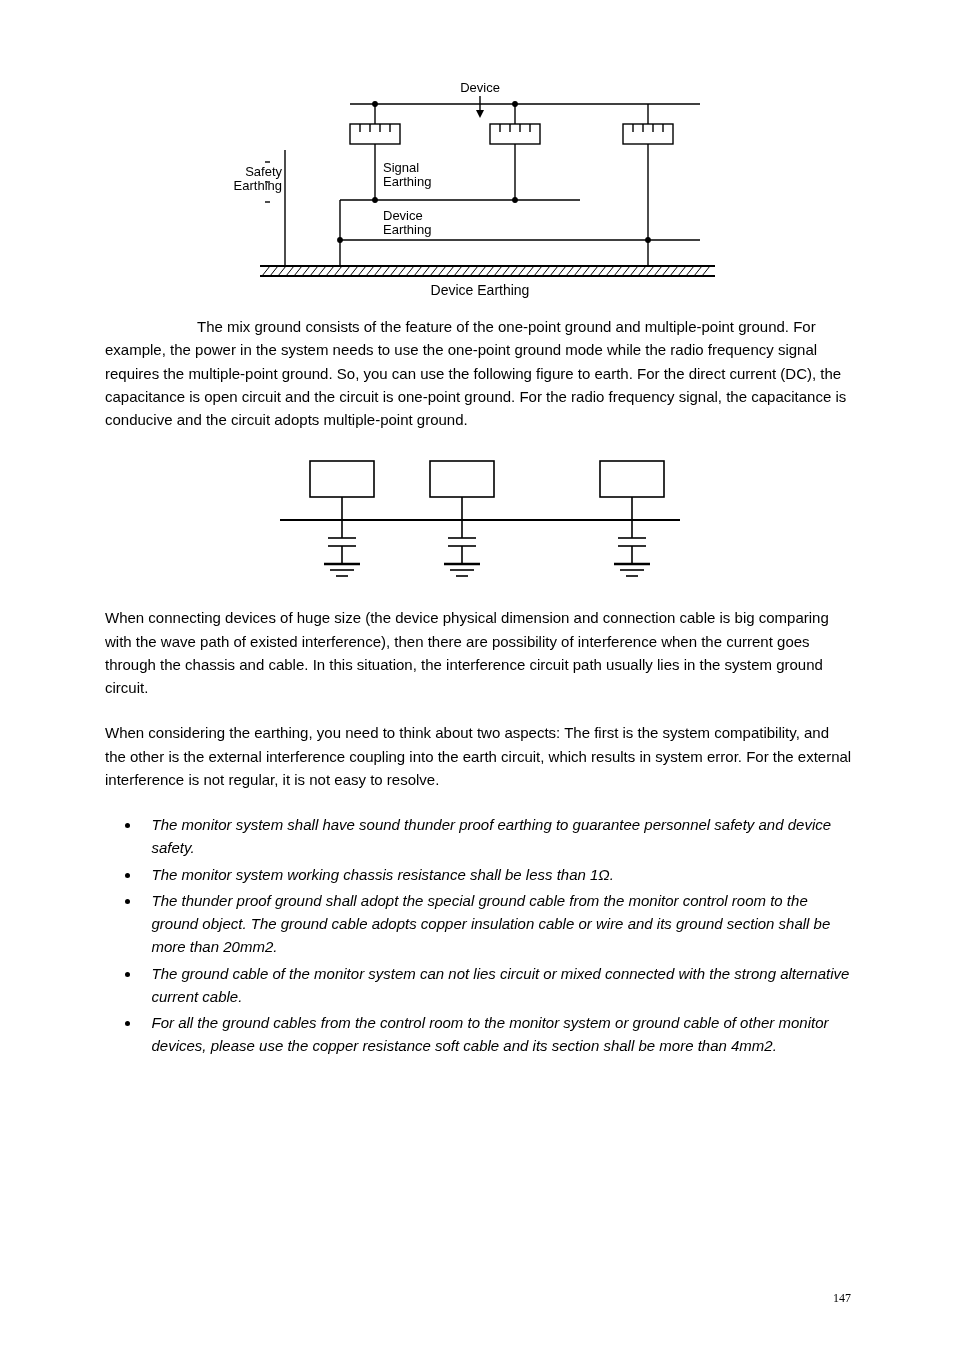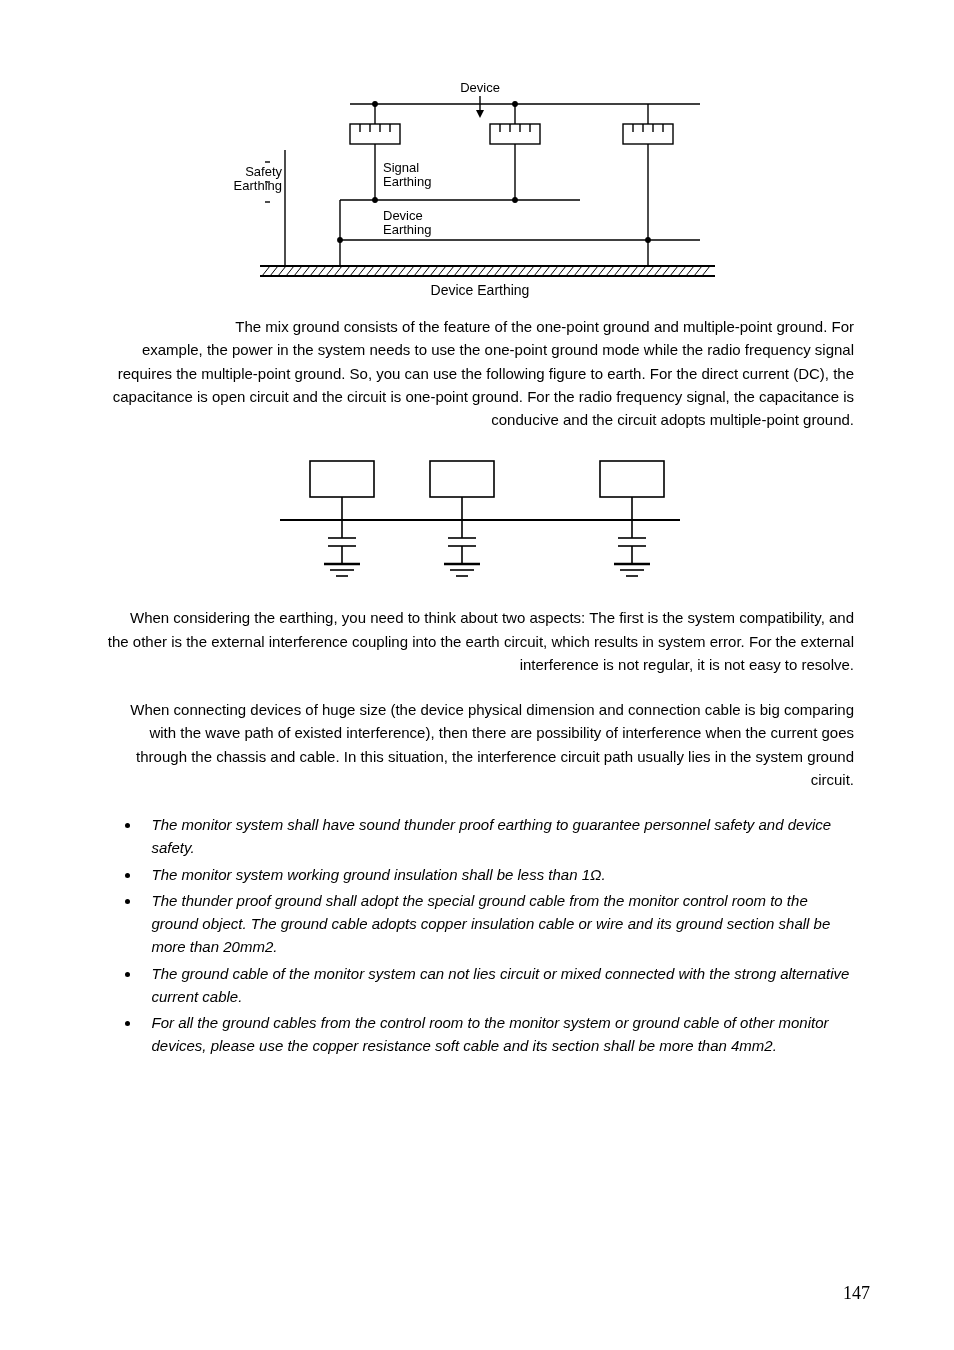--- a/index.html
+++ b/index.html
@@ -18,39 +18,39 @@
     position: relative;
   }
   .fig {
     display: block;
     margin: 0 auto 10px auto;
   }
   .fig1 { width: 520px; }
   .fig2 { width: 420px; margin-top: 25px; margin-bottom: 25px;}
   .para {
     margin: 0 0 22px 0;
-    text-align: right;
+    text-align: left;
   }
   .indent { text-indent: 92px; }
   ul.bullets {
     list-style: disc;
     padding-left: 2.4em;
     margin: 22px 0 0 0;
     font-style: italic;
   }
   ul.bullets li {
     padding-left: 0.7em;
     margin-bottom: 3px;
   }
   .page-num {
     position: absolute;
     bottom: 42px;
-    right: 84px;
+    right: 103px;
     font-family: "Times New Roman", serif;
-    font-size: 18px;
+    font-size: 12px;
   }
   svg text { font-family: Arial, Helvetica, sans-serif; }
 </style>
 </head>
 <body>
 
 <div class="page">
 
   <svg class="fig fig1" viewBox="0 0 520 225">
     <g stroke="#000" stroke-width="1.4" fill="none">
@@ -216,26 +216,26 @@
         <line x1="348" y1="82" x2="376" y2="82"></line>
         <line x1="348" y1="90" x2="376" y2="90"></line>
         <line x1="362" y1="90" x2="362" y2="108"></line>
         <line x1="344" y1="108" x2="380" y2="108" stroke-width="2.5"></line>
         <line x1="350" y1="114" x2="374" y2="114"></line>
         <line x1="356" y1="120" x2="368" y2="120"></line>
       </g>
     </g>
   </svg>
 
+  <p class="para">When connecting devices of huge size (the device physical dimension and connection cable is big comparing with the wave path of existed interference), then there are possibility of interference when the current goes through the chassis and cable. In this situation, the interference circuit path usually lies in the system ground circuit.</p>
+
   <p class="para">When considering the earthing, you need to think about two aspects: The first is the system compatibility, and the other is the external interference coupling into the earth circuit, which results in system error. For the external interference is not regular, it is not easy to resolve.</p>
-
-  <p class="para">When connecting devices of huge size (the device physical dimension and connection cable is big comparing with the wave path of existed interference), then there are possibility of interference when the current goes through the chassis and cable. In this situation, the interference circuit path usually lies in the system ground circuit.</p>
 
   <ul class="bullets">
     <li>The monitor system shall have sound thunder proof earthing to guarantee personnel safety and device safety.</li>
-    <li>The monitor system working ground insulation shall be less than 1Ω.</li>
+    <li>The monitor system working chassis resistance shall be less than 1Ω.</li>
     <li>The thunder proof ground shall adopt the special ground cable from the monitor control room to the ground object. The ground cable adopts copper insulation cable or wire and its ground section shall be more than 20mm2.</li>
     <li>The ground cable of the monitor system can not lies circuit or mixed connected with the strong alternative current cable.</li>
     <li>For all the ground cables from the control room to the monitor system or ground cable of other monitor devices, please use the copper resistance soft cable and its section shall be more than 4mm2.</li>
   </ul>
 
   <div class="page-num">147</div>
 </div>
 
 </body></html>

